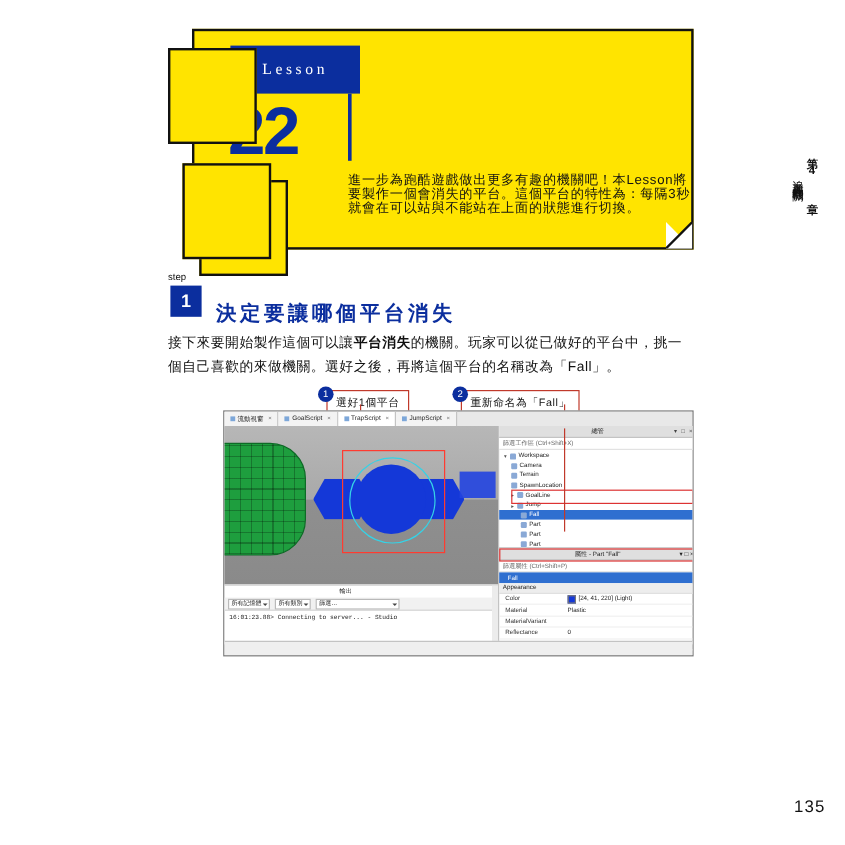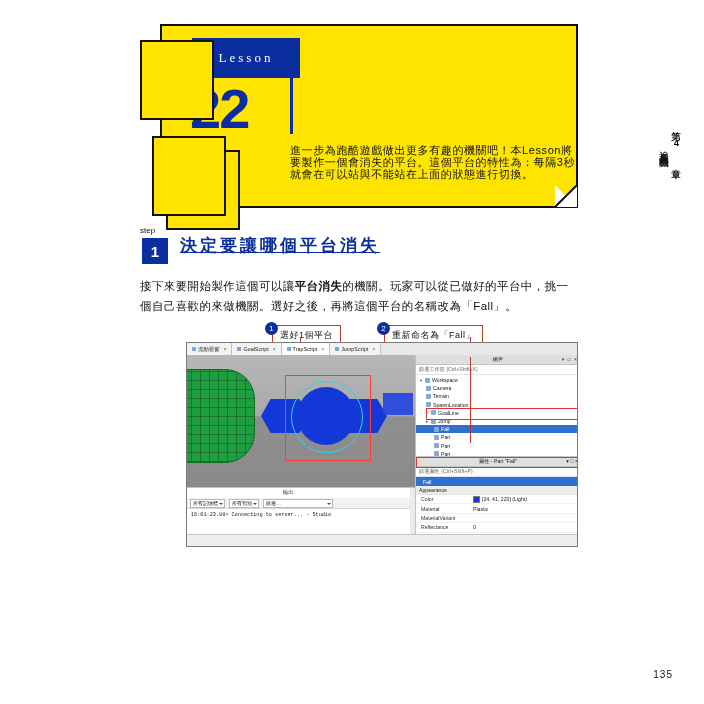--- a/index.html
+++ b/index.html
@@ -172,26 +172,25 @@
     color: #fff;
     font-size: 15px;
     font-weight: bold;
     display: flex;
     align-items: center;
     justify-content: center;
   }
   .step-title {
     position: absolute;
     left: 40px;
-    top: 8px;
+    top: 24px;
     font-size: 17px;
     font-weight: bold;
     color: #0b2e9e;
     letter-spacing: 3px;
-    text-decoration: underline;
   }
 
   
   .body-text {
     position: absolute;
     left: 140px;
     top: 276px;
     width: 440px;
     font-size: 11.5px;
     line-height: 20px;
@@ -513,23 +512,23 @@
     position: absolute;
     left: 0; bottom: 0;
     width: 392px; height: 11px;
     background: #efefef;
     border-top: 1px solid #c3c3c3;
   }
 
   
   .folio {
     position: absolute;
-    right: 31px;
+    right: 16px;
     bottom: 24px;
-    font-size: 10px;
+    font-size: 14px;
     letter-spacing: 1px;
     color: #111;
   }
 </style>
 </head>
 <body>
 
 <div class="page">
 
   <div class="lesson-header">

